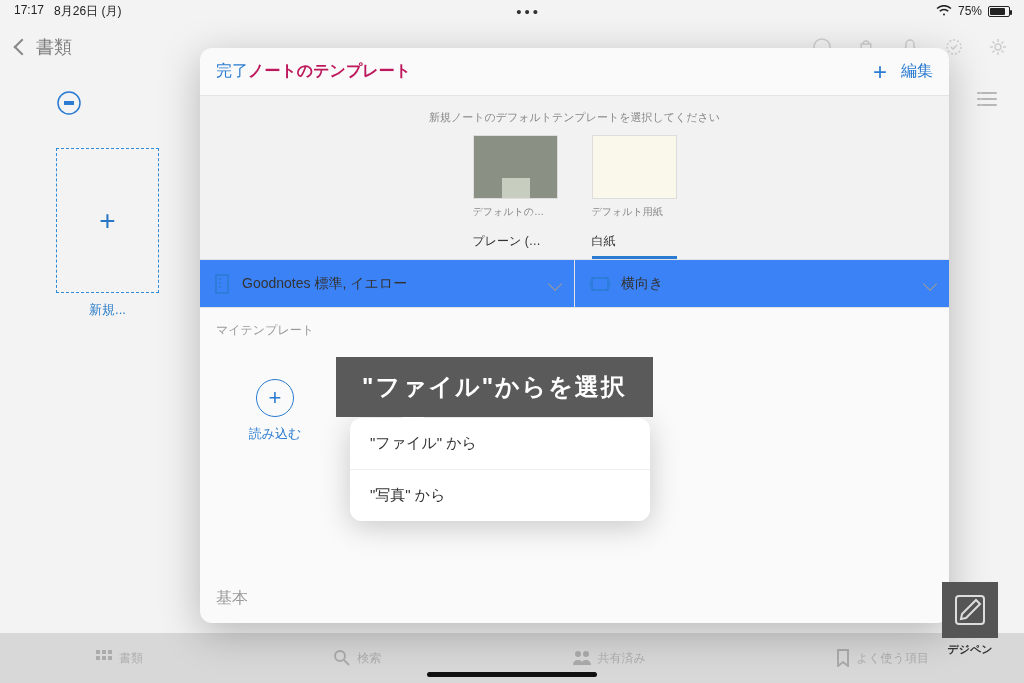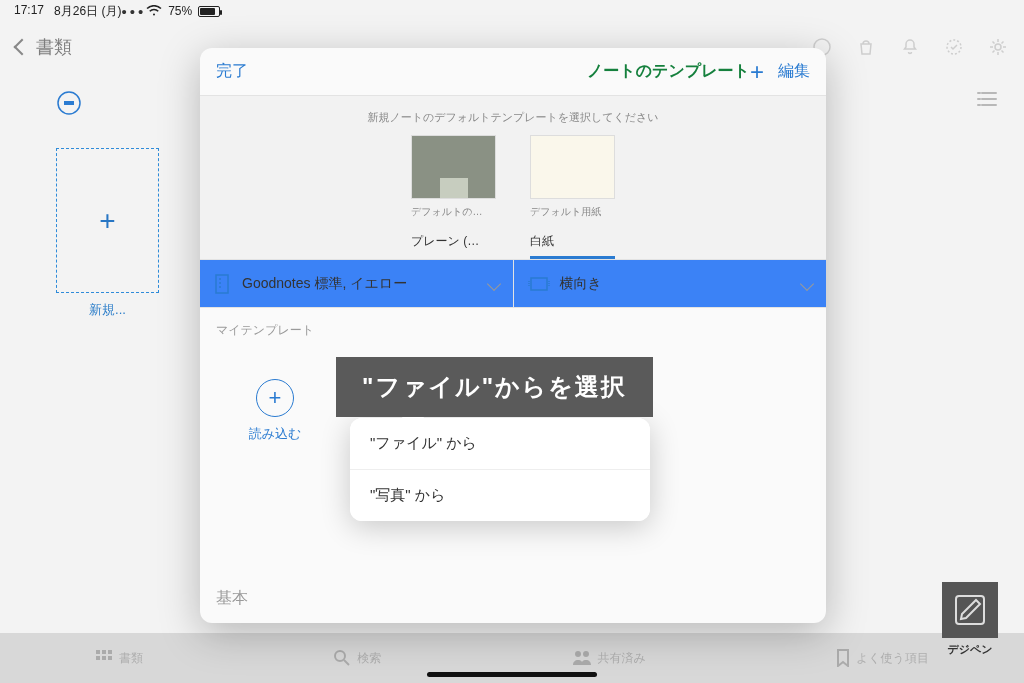--- a/index.html
+++ b/index.html
@@ -1,19 +1,19 @@
 <!DOCTYPE html>
 <html><head>
 <meta charset="utf-8">
 <style>
   * { box-sizing: border-box; margin: 0; padding: 0; font-family: -apple-system, "Hiragino Sans", "Hiragino Kaku Gothic ProN", sans-serif; }
   body { width: 1024px; height: 683px; background: #f3f3f3; overflow: hidden; position: relative; }
 
   
-  .statusbar { height: 22px; display:flex; align-items:center; padding:0 14px; font-size:12px; color:#222; }
+  .statusbar { height: 22px; display:flex; align-items:center; justify-content:space-between; padding:0 14px; font-size:12px; color:#222; }
   .statusbar .left { display:flex; gap:10px; }
   .statusbar .center { font-size:15px; color:#333; letter-spacing:3px;}
   .statusbar .right { display:flex; gap:6px; align-items:center; }
   .battery { width:22px; height:11px; border:1px solid #222; border-radius:2px; position:relative; }
   .battery::after { content:""; position:absolute; right:-3px; top:3px; width:2px; height:5px; background:#222; border-radius:1px;}
   .battery-fill { position:absolute; left:1px; top:1px; bottom:1px; width:75%; background:#222; border-radius:1px;}
 
   
   .nav { height:50px; display:flex; align-items:center; padding:0 16px; color:#8a8a8a; }
   .chev-left { width:12px; height:12px; border-left:2px solid #888; border-bottom:2px solid #888; transform:rotate(45deg); margin-right:8px;}
@@ -25,24 +25,24 @@
   .new-box { width:103px; height:145px; border:1.5px dashed #2e8bd9; display:flex; align-items:center; justify-content:center; }
   .plus-blue { font-size:28px; color:#2776c4; font-weight:300;}
   .new-label { text-align:center; color:#2b7dc9; font-size:13px; margin-top:8px;}
 
   
   .tabbar { position:absolute; bottom:0; left:0; right:0; height:50px; background:rgba(210,210,210,.85); display:flex; justify-content:space-around; align-items:center; color:#8b8b8b; font-size:12px;}
   .tab { display:flex; align-items:center; gap:6px; opacity:.55;}
   .home-ind { position:absolute; bottom:6px; left:50%; transform:translateX(-50%); width:170px; height:5px; background:#111; border-radius:3px;}
 
   
-  .sheet { position:absolute; top:48px; left:200px; width:626px; height:575px; background:#fafafa; border-radius:12px; box-shadow:0 10px 40px rgba(0,0,0,.25); overflow:hidden; display:flex; flex-direction:column;}
+  .sheet { position:absolute; top:48px; left:200px; width:749px; height:575px; background:#fafafa; border-radius:12px; box-shadow:0 10px 40px rgba(0,0,0,.25); overflow:hidden; display:flex; flex-direction:column;}
   .sheet-header { height:48px; display:flex; align-items:center; padding:0 16px; border-bottom:1px solid #e3e3e3;}
   .sheet-header .done { color:#2a7bd1; font-size:16px; }
-  .sheet-header .title { flex:1; text-align:right; font-size:16px; font-weight:600; color:#15803d;}
+  .sheet-header .title { flex:1; text-align:left; font-size:16px; font-weight:600; color:#be185d;}
   .sheet-header .plus { color:#2a7bd1; font-size:24px; font-weight:300; margin-right:14px;}
   .sheet-header .edit { color:#2a7bd1; font-size:16px;}
 
   .default-area { background:#f2f2f2; padding:14px 0 0 0; border-bottom:1px solid #e3e3e3;}
   .hint { text-align:center; font-size:11px; color:#888; margin-bottom:10px;}
   .tmpl-row { display:flex; gap:34px; justify-content:center; }
   .tmpl { width:85px; }
   .tmpl-thumb { width:85px; height:64px; background:#fff; border:1px solid #ddd;}
   .tmpl-thumb.cover { background:linear-gradient(#8a9184,#8a9184); position:relative;}
   .tmpl-thumb.cover::after{content:"";position:absolute;left:28px;top:42px;width:28px;height:20px;background:#c7cdbf;}

